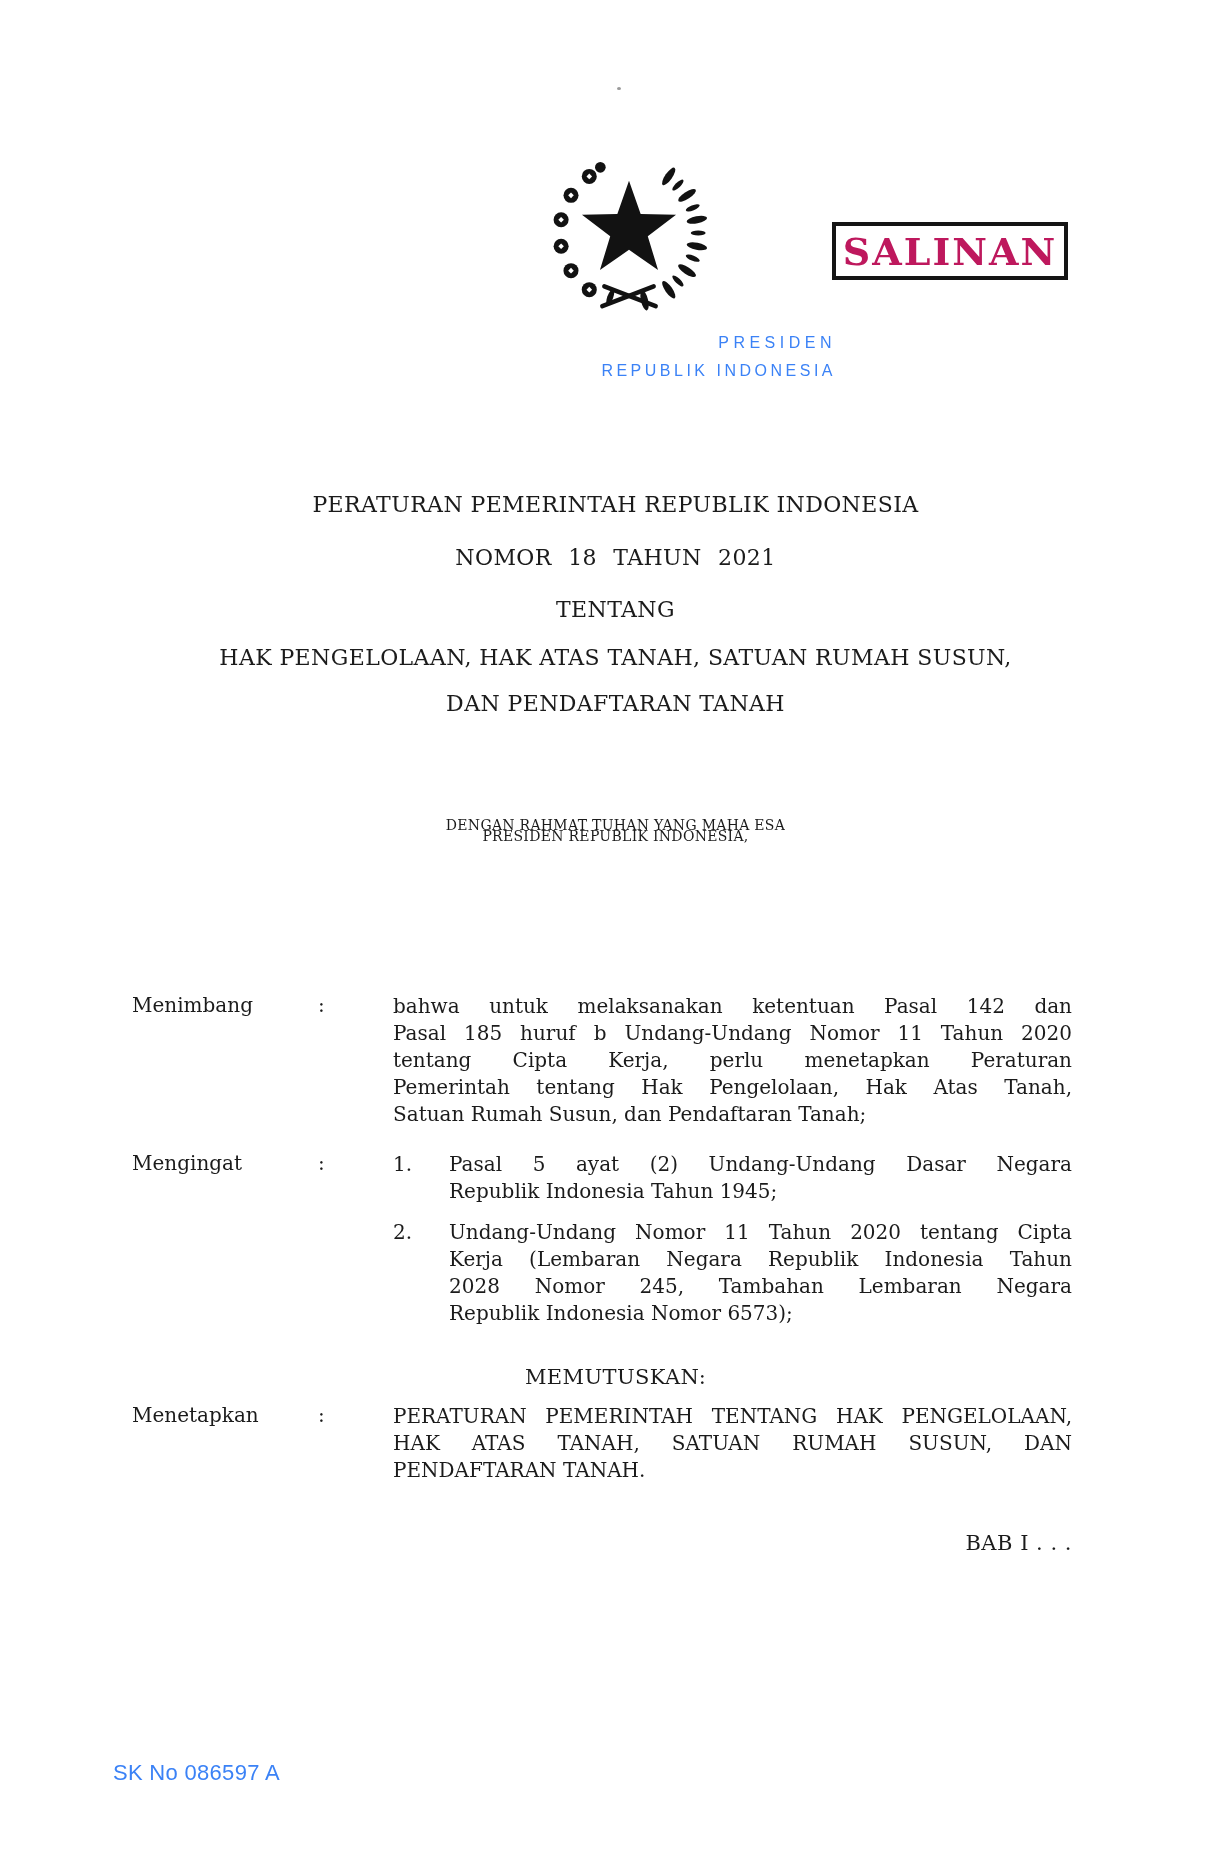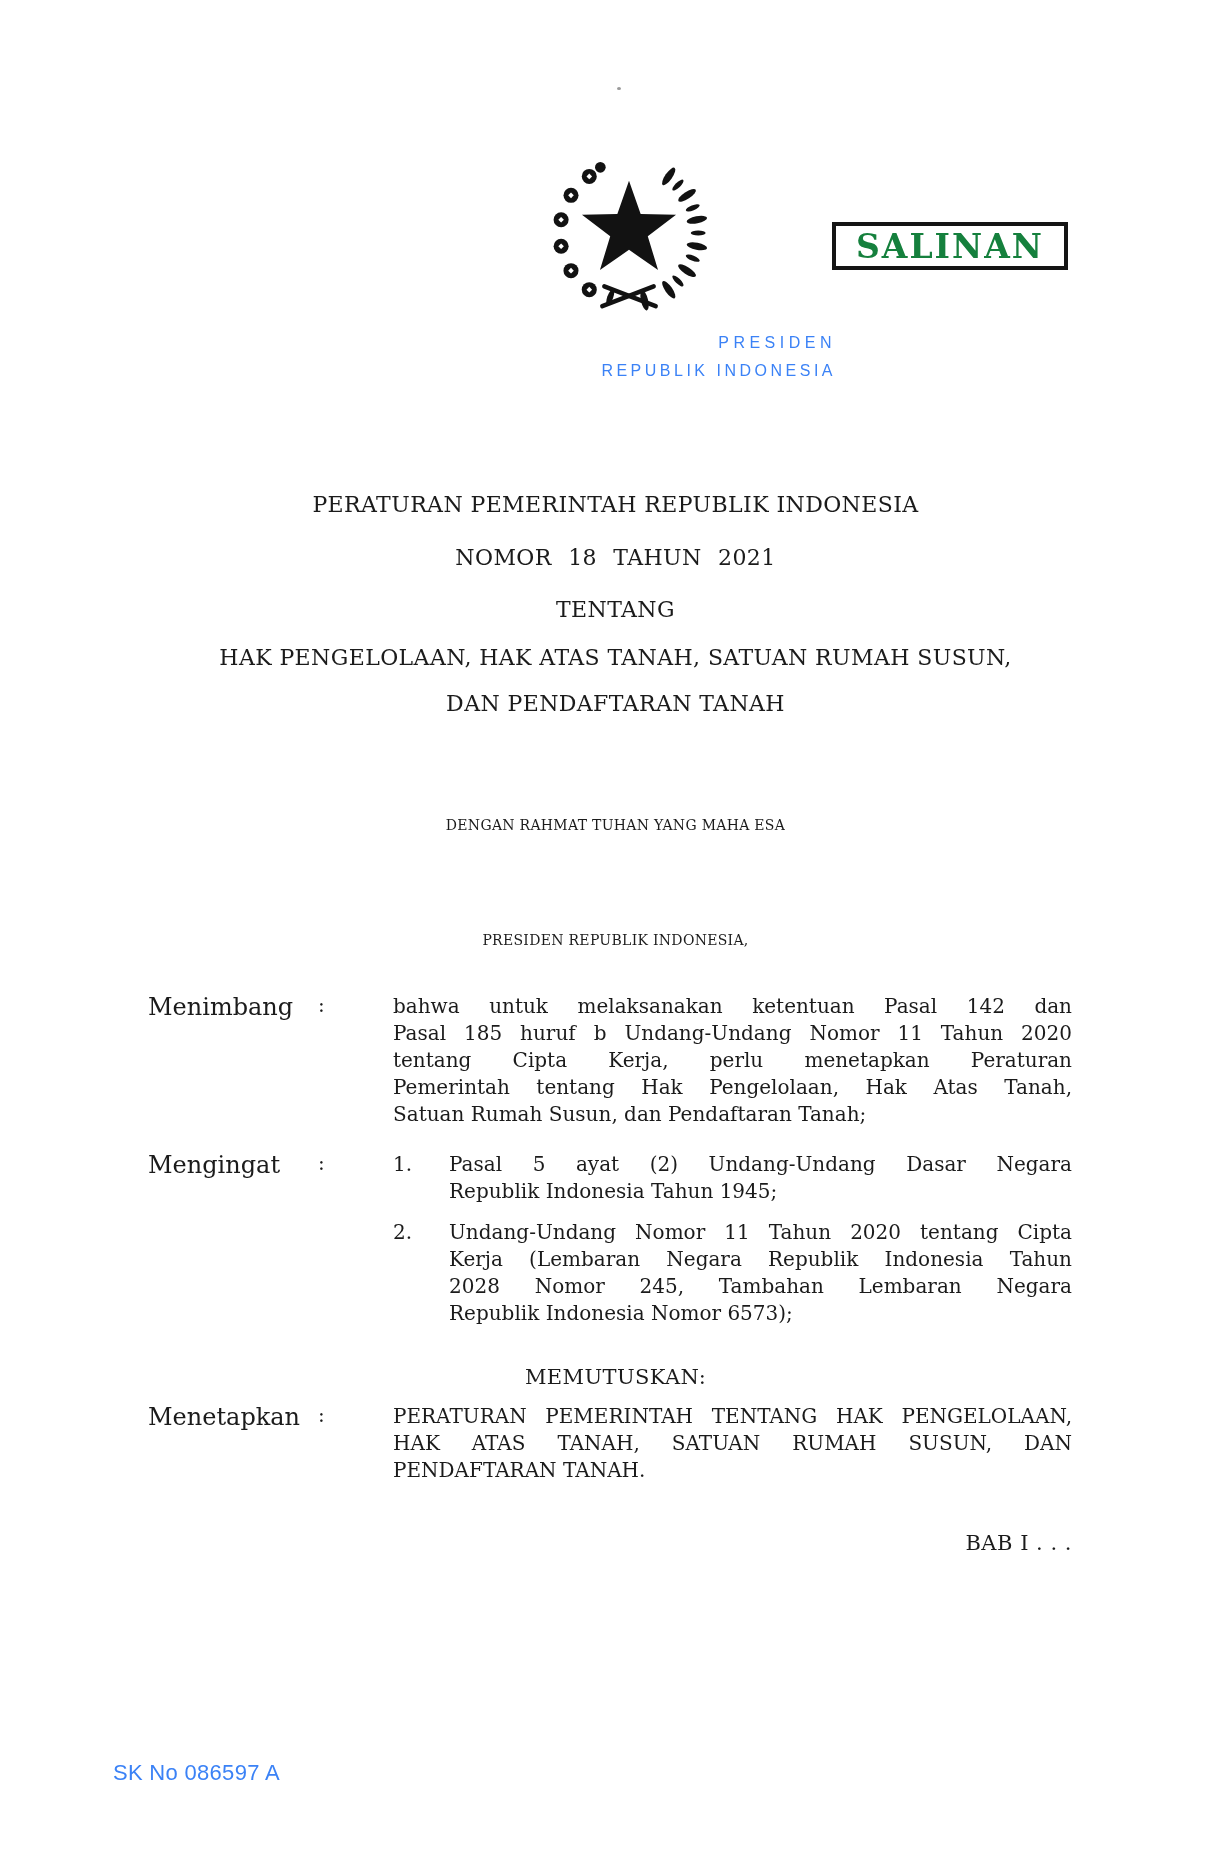--- a/index.html
+++ b/index.html
@@ -23,37 +23,37 @@
     font-family:"Liberation Sans", sans-serif;
     color:#3b82f6;
     text-align:right;
     left:436px;width:400px;
   }
   .lh1{font-size:16px;letter-spacing:4.5px;font-weight:500;}
   .lh2{font-size:16px;letter-spacing:3.5px;font-weight:500;}
 
   
   .stamp{
-    left:832px;top:222px;width:236px;height:48px;
+    left:832px;top:222px;width:236px;height:58px;
     border:4px solid #151515;
     box-sizing:border-box;
     display:flex;align-items:center;justify-content:center;
     font-family:"DejaVu Serif", serif;
-    font-weight:bold;font-size:33px;letter-spacing:2px;
-    color:#15803d;
+    font-weight:bold;font-size:38px;letter-spacing:2px;
+    color:#be185d;
   }
 
   
   .title-line{font-size:22px;letter-spacing:0.4px;}
   .wide-words{word-spacing:9px;}
   .preamble-line{font-size:14px;letter-spacing:0.3px;}
 
   
   .hang-row{left:0;width:100%;}
-  .hang-label{position:absolute;left:148px;top:0;font-size:24px;}
+  .hang-label{position:absolute;left:132px;top:0;font-size:20px;}
   .hang-colon{position:absolute;left:318px;top:0;font-size:20px;}
   .hang-body{margin-left:393px;width:679px;font-size:20px;line-height:27px;}
 
   .jline{text-align:justify;text-align-last:justify;line-height:27px;}
   .jline.last{text-align-last:left;}
 
   .list-item{display:flex;}
   .list-item .num{width:56px;flex:0 0 56px;}
   .list-item .lines{flex:1;}
   .item-gap{margin-top:14px;}
@@ -127,21 +127,21 @@
 
   <div class="abs stamp">SALINAN</div>
 
   <div class="abs centered title-line" style="top:492px;">PERATURAN PEMERINTAH REPUBLIK INDONESIA</div>
   <div class="abs centered title-line wide-words" style="top:545px;">NOMOR 18 TAHUN 2021</div>
   <div class="abs centered title-line" style="top:597px;">TENTANG</div>
   <div class="abs centered title-line" style="top:645px;">HAK PENGELOLAAN, HAK ATAS TANAH, SATUAN RUMAH SUSUN,</div>
   <div class="abs centered title-line" style="top:691px;">DAN PENDAFTARAN TANAH</div>
 
   <div class="abs centered preamble-line" style="top:817px;">DENGAN RAHMAT TUHAN YANG MAHA ESA</div>
-  <div class="abs centered preamble-line" style="top:932px;">PRESIDEN REPUBLIK INDONESIA,</div>
+  <div class="abs centered preamble-line" style="top:828px;">PRESIDEN REPUBLIK INDONESIA,</div>
 
   <div class="abs hang-row" style="top:993px;">
     <div class="hang-label">Menimbang</div>
     <div class="hang-colon">:</div>
     <div class="hang-body">
         <div class="jline">bahwa untuk melaksanakan ketentuan Pasal 142 dan</div>
         <div class="jline">Pasal 185 huruf b Undang-Undang Nomor 11 Tahun 2020</div>
         <div class="jline">tentang Cipta Kerja, perlu menetapkan Peraturan</div>
         <div class="jline">Pemerintah tentang Hak Pengelolaan, Hak Atas Tanah,</div>
         <div class="jline last">Satuan Rumah Susun, dan Pendaftaran Tanah;</div>

